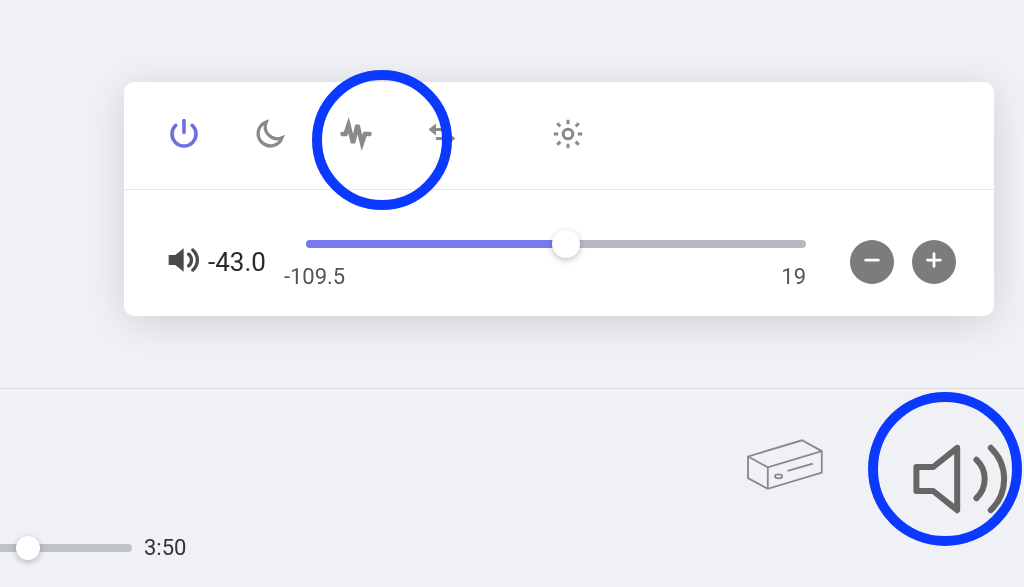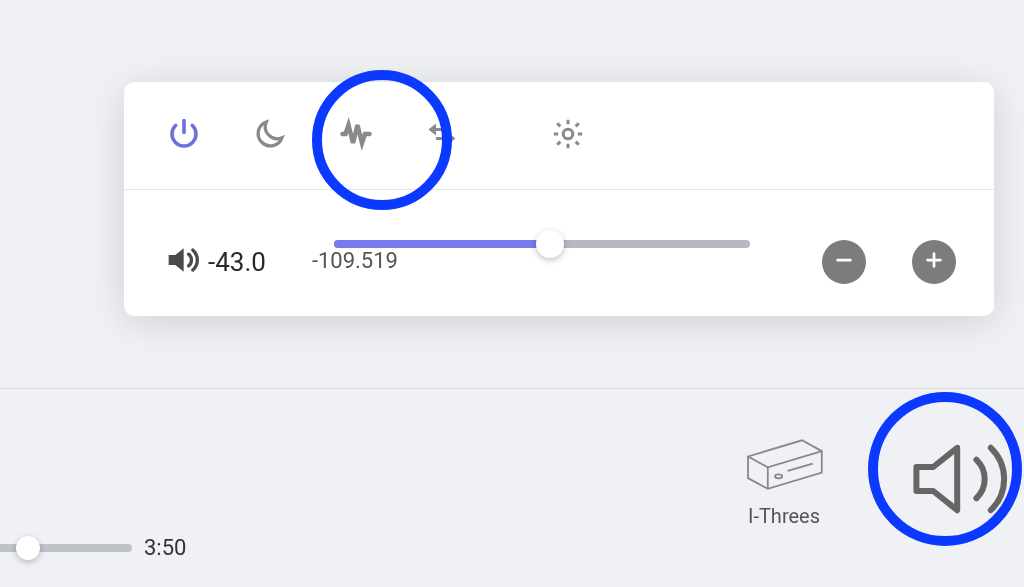--- a/index.html
+++ b/index.html
@@ -41,21 +41,20 @@
     color: #8a8a8a;
     cursor: pointer;
   }
   .tb-btn svg { width: 36px; height: 36px; }
   .tb-btn.power { color: #6f6fe0; }
 
   .popup-body {
     padding: 44px 38px 26px 38px;
     display: flex;
     align-items: center;
-    gap: 28px;
   }
 
   .vol-wrap { display: flex; align-items: center; }
   .vol-icon { color: #4a4a4a; }
   .vol-icon svg { width: 40px; height: 40px; }
   .vol-value { font-size: 26px; color: #2a2a2a; margin-left: 6px; }
 
   .slider-area {
     flex: 1;
     position: relative;
@@ -82,22 +81,23 @@
     top: -4px;
     width: 28px; height: 28px;
     margin-left: -14px;
     background: #fff;
     border-radius: 50%;
     box-shadow: 0 2px 6px rgba(0,0,0,0.25);
   }
   .slider-labels {
     position: absolute;
     left: -22px; right: 0;
-    top: 14px;
-    display: flex;
+    top: 30px;
+    display: flex;
+    justify-content: space-between;
     font-size: 22px;
     color: #555;
   }
 
   .step-btn {
     width: 44px; height: 44px;
     border-radius: 50%;
     background: #7c7c7c;
     display: flex;
     align-items: center;
@@ -282,21 +282,20 @@
   <div class="device-block">
     <span>
       <svg viewBox="0 0 100 70" fill="none" stroke="#888" stroke-width="2">
         <path d="M10 30 L70 12 L92 24 L92 48 L32 66 L10 54 Z"></path>
         <path d="M10 30 L32 42 L92 24"></path>
         <path d="M32 42 L32 66"></path>
         <ellipse cx="44" cy="52" rx="4" ry="2.2"></ellipse>
         <line x1="54" y1="46" x2="82" y2="38"></line>
       </svg>
     </span>
-    <div class="device-label">I-Threes</div>
   </div>
 
   <div class="volume-big">
     <span>
       <svg viewBox="0 0 100 80" fill="none" stroke="#666" stroke-width="5" stroke-linecap="round" stroke-linejoin="round">
         <path d="M12 30v20h14l20 16V14L26 30H12z" fill="none"></path>
         <path d="M62 24a22 22 0 0 1 0 32"></path>
         <path d="M74 14a36 36 0 0 1 0 52"></path>
       </svg>
     </span>

